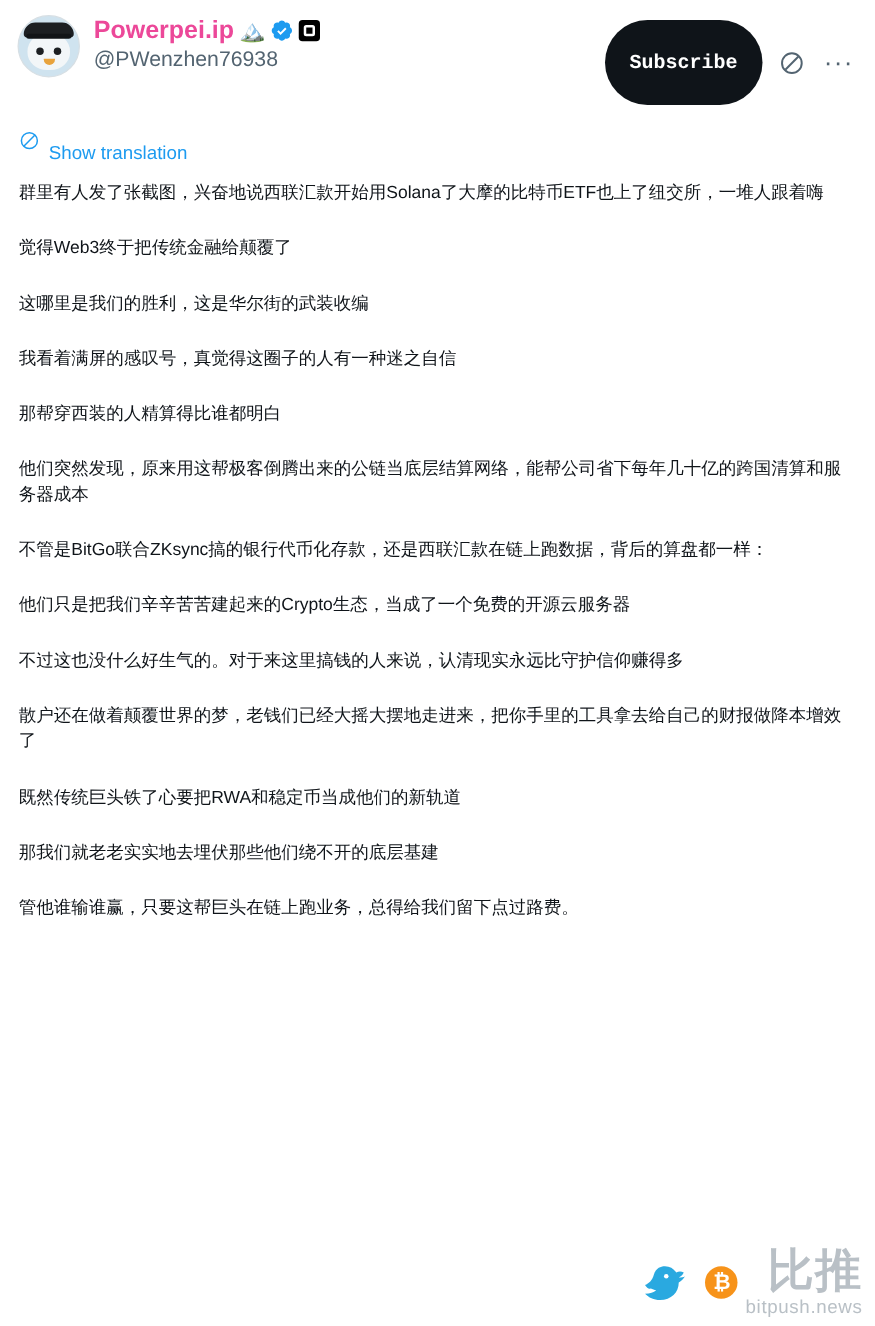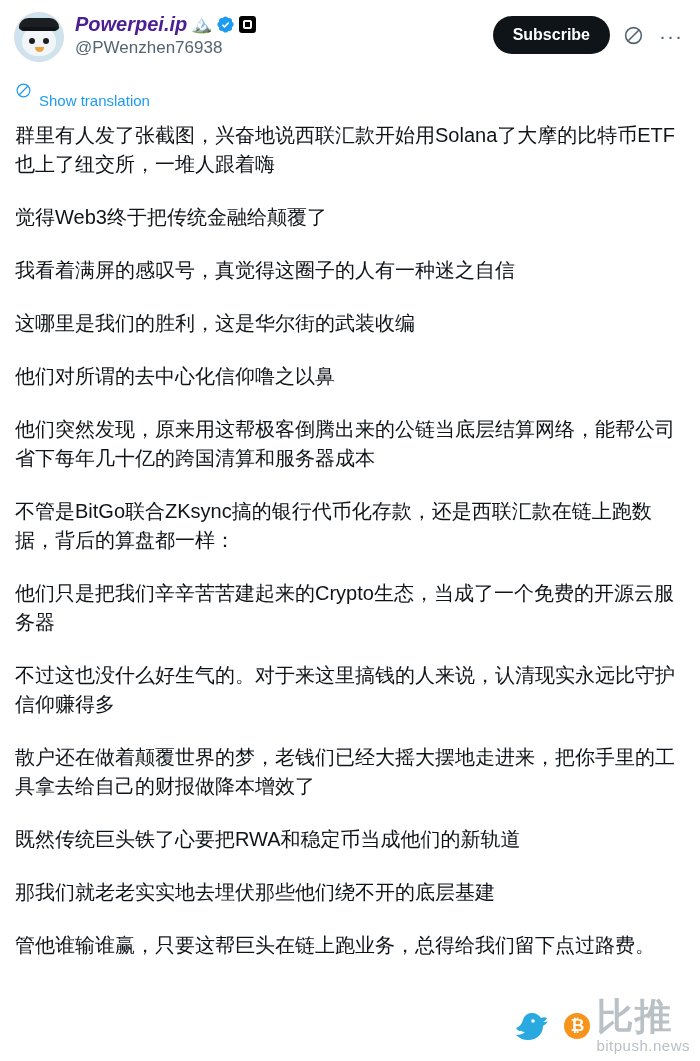--- a/index.html
+++ b/index.html
@@ -97,23 +97,22 @@
   .name-row {
     display: flex;
     align-items: center;
     gap: 4px;
     line-height: 1.15;
     flex-wrap: nowrap;
   }
   .display-name {
     font-size: 20px;
     font-weight: bold;
-    color: #4c1d95;
+    color: #ec4899;
     white-space: nowrap;
-    font-style: italic;
   }
   .emoji-name {
     font-size: 17px;
     line-height: 1;
   }
   .verified {
     width: 19px;
     height: 19px;
     flex: 0 0 auto;
   }
@@ -149,23 +148,23 @@
     flex: 0 0 auto;
     padding-top: 4px;
   }
   .subscribe-btn {
     background: #0f1419;
     color: #ffffff;
     border: none;
     border-radius: 9999px;
     font-size: 16px;
     font-weight: bold;
-    padding: 10px 20px;
+    padding: 25px 20px;
     cursor: pointer;
-    font-family: Liberation Sans, sans-serif;
+    font-family: Liberation Mono, monospace;
   }
   .icon-btn {
     width: 30px;
     height: 30px;
     display: flex;
     align-items: center;
     justify-content: center;
     color: #536471;
     cursor: pointer;
     border-radius: 50%;
@@ -191,21 +190,21 @@
     margin-top: 16px;
   }
 
   
   .tweet-body {
     padding: 12px 14px 0 15px;
     box-sizing: border-box;
   }
   .tweet-body p {
     margin: 0 0 24px 0;
-    font-size: 20px;
+    font-size: 14px;
     line-height: 1.45;
     color: #0f1419;
     word-break: break-word;
   }
   .tweet-body p:last-child {
     margin-bottom: 0;
   }
 
   
   .watermark {
@@ -232,21 +231,21 @@
     font-size: 17px;
     font-weight: bold;
     display: flex;
     align-items: center;
     justify-content: center;
     flex: 0 0 auto;
   }
   .wm-text {
     display: flex;
     flex-direction: column;
-    align-items: flex-start;
+    align-items: flex-end;
     line-height: 1;
   }
   .wm-title {
     font-size: 37px;
     font-weight: bold;
     color: #b9c0c6;
     letter-spacing: 1px;
   }
   .wm-sub {
     font-size: 15px;
@@ -305,23 +304,23 @@
         <circle cx="12" cy="12" r="9" fill="none" stroke="#1d9bf0" stroke-width="1.7"></circle>
         <line x1="6" y1="18" x2="18" y2="6" stroke="#1d9bf0" stroke-width="1.7"></line>
       </svg>
     </span>
     <span class="translate-label">Show translation</span>
   </div>
 
   <div class="tweet-body">
     <p>群里有人发了张截图，兴奋地说西联汇款开始用Solana了大摩的比特币ETF也上了纽交所，一堆人跟着嗨</p>
     <p>觉得Web3终于把传统金融给颠覆了</p>
+    <p>这哪里是我们的胜利，这是华尔街的武装收编</p>
     <p>我看着满屏的感叹号，真觉得这圈子的人有一种迷之自信</p>
-    <p>这哪里是我们的胜利，这是华尔街的武装收编</p>
-    <p>他们对所谓的去中心化信仰噜之以鼻</p>
+    <p>那帮穿西装的人精算得比谁都明白</p>
     <p>他们突然发现，原来用这帮极客倒腾出来的公链当底层结算网络，能帮公司省下每年几十亿的跨国清算和服务器成本</p>
     <p>不管是BitGo联合ZKsync搞的银行代币化存款，还是西联汇款在链上跑数据，背后的算盘都一样：</p>
     <p>他们只是把我们辛辛苦苦建起来的Crypto生态，当成了一个免费的开源云服务器</p>
     <p>不过这也没什么好生气的。对于来这里搞钱的人来说，认清现实永远比守护信仰赚得多</p>
     <p>散户还在做着颠覆世界的梦，老钱们已经大摇大摆地走进来，把你手里的工具拿去给自己的财报做降本增效了</p>
     <p>既然传统巨头铁了心要把RWA和稳定币当成他们的新轨道</p>
     <p>那我们就老老实实地去埋伏那些他们绕不开的底层基建</p>
     <p>管他谁输谁赢，只要这帮巨头在链上跑业务，总得给我们留下点过路费。</p>
   </div>
 

